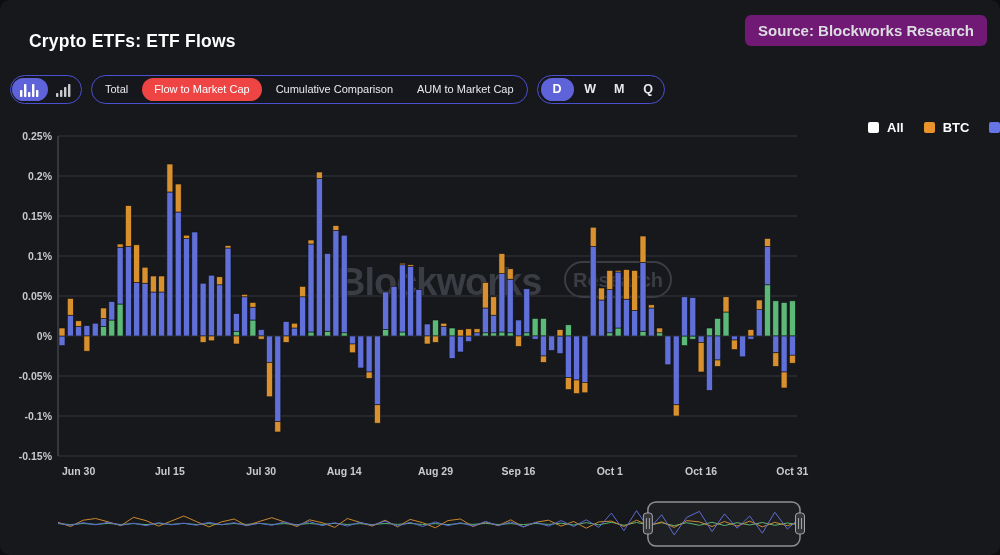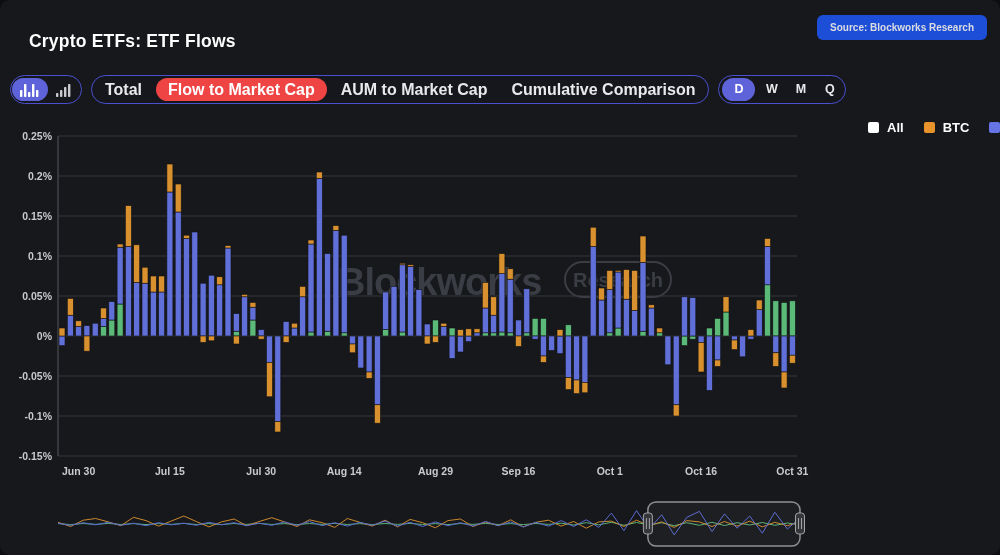--- a/index.html
+++ b/index.html
@@ -8,39 +8,39 @@
     background:#17181c;border-radius:10px;
     font-family:"Liberation Sans",sans-serif;
     -webkit-font-smoothing:antialiased;
   }
   .hdr-title{
     position:absolute;left:16px;top:18px;margin:13px;
     font-size:17.5px;font-weight:bold;color:#ffffff;letter-spacing:.2px;z-index:3;
   }
   .source-badge{
     position:absolute;right:13px;top:15px;z-index:3;
-    background:#1d4ed8;color:#dcdde0;border-radius:6px;
-    font-size:10px;font-weight:bold;padding:7px 13px;
+    background:#701a75;color:#dcdde0;border-radius:6px;
+    font-size:15px;font-weight:bold;padding:7px 13px;
   }
   .toolbar{
     position:absolute;left:10px;top:75px;z-index:3;
     display:flex;gap:9px;align-items:center;
   }
   .pill-group{
     display:flex;align-items:center;
     border:1.5px solid #4b50d0;border-radius:15px;
     height:27px;background:rgba(22,23,28,.6);padding:0 1px;
   }
   .icon-btn{
     display:flex;align-items:center;justify-content:center;
     height:23px;padding:0 8px;border-radius:12px;cursor:pointer;
   }
   .icon-btn.sel{background:#5e63da;}
   .view-btn{
-    font-size:16px;font-weight:700;color:#e8e9eb;
+    font-size:11px;font-weight:400;color:#e8e9eb;
     padding:0 12px;height:27px;line-height:27px;cursor:pointer;white-space:nowrap;
   }
   .view-btn.sel{
     background:#ef4444;color:#ffffff;border-radius:12px;
     height:23px;line-height:23px;margin:0 2px;
   }
   .freq-btn{
     font-size:12.5px;font-weight:bold;color:#e8e9eb;text-align:center;
     min-width:17px;padding:0 6px;height:27px;line-height:27px;cursor:pointer;
   }
@@ -331,22 +331,22 @@
             <rect x="0" y="11" width="2.4" height="4" rx="0.8" fill="#c9cacd"></rect>
             <rect x="4" y="8" width="2.4" height="7" rx="0.8" fill="#c9cacd"></rect>
             <rect x="8" y="5" width="2.4" height="10" rx="0.8" fill="#c9cacd"></rect>
             <rect x="12" y="2" width="2.4" height="13" rx="0.8" fill="#c9cacd"></rect>
           </svg>
         </div>
       </div>
     <div class="pill-group" id="viewGroup">
         <div class="view-btn">Total</div>
         <div class="view-btn sel">Flow to Market Cap</div>
+        <div class="view-btn">Cumulative Comparison</div>
         <div class="view-btn">AUM to Market Cap</div>
-        <div class="view-btn">Cumulative Comparison</div>
       </div>
     <div class="pill-group" id="freqGroup">
         <div class="freq-btn sel">D</div>
         <div class="freq-btn">W</div>
         <div class="freq-btn">M</div>
         <div class="freq-btn">Q</div>
       </div>
   </div>
 
   <div id="legend">

